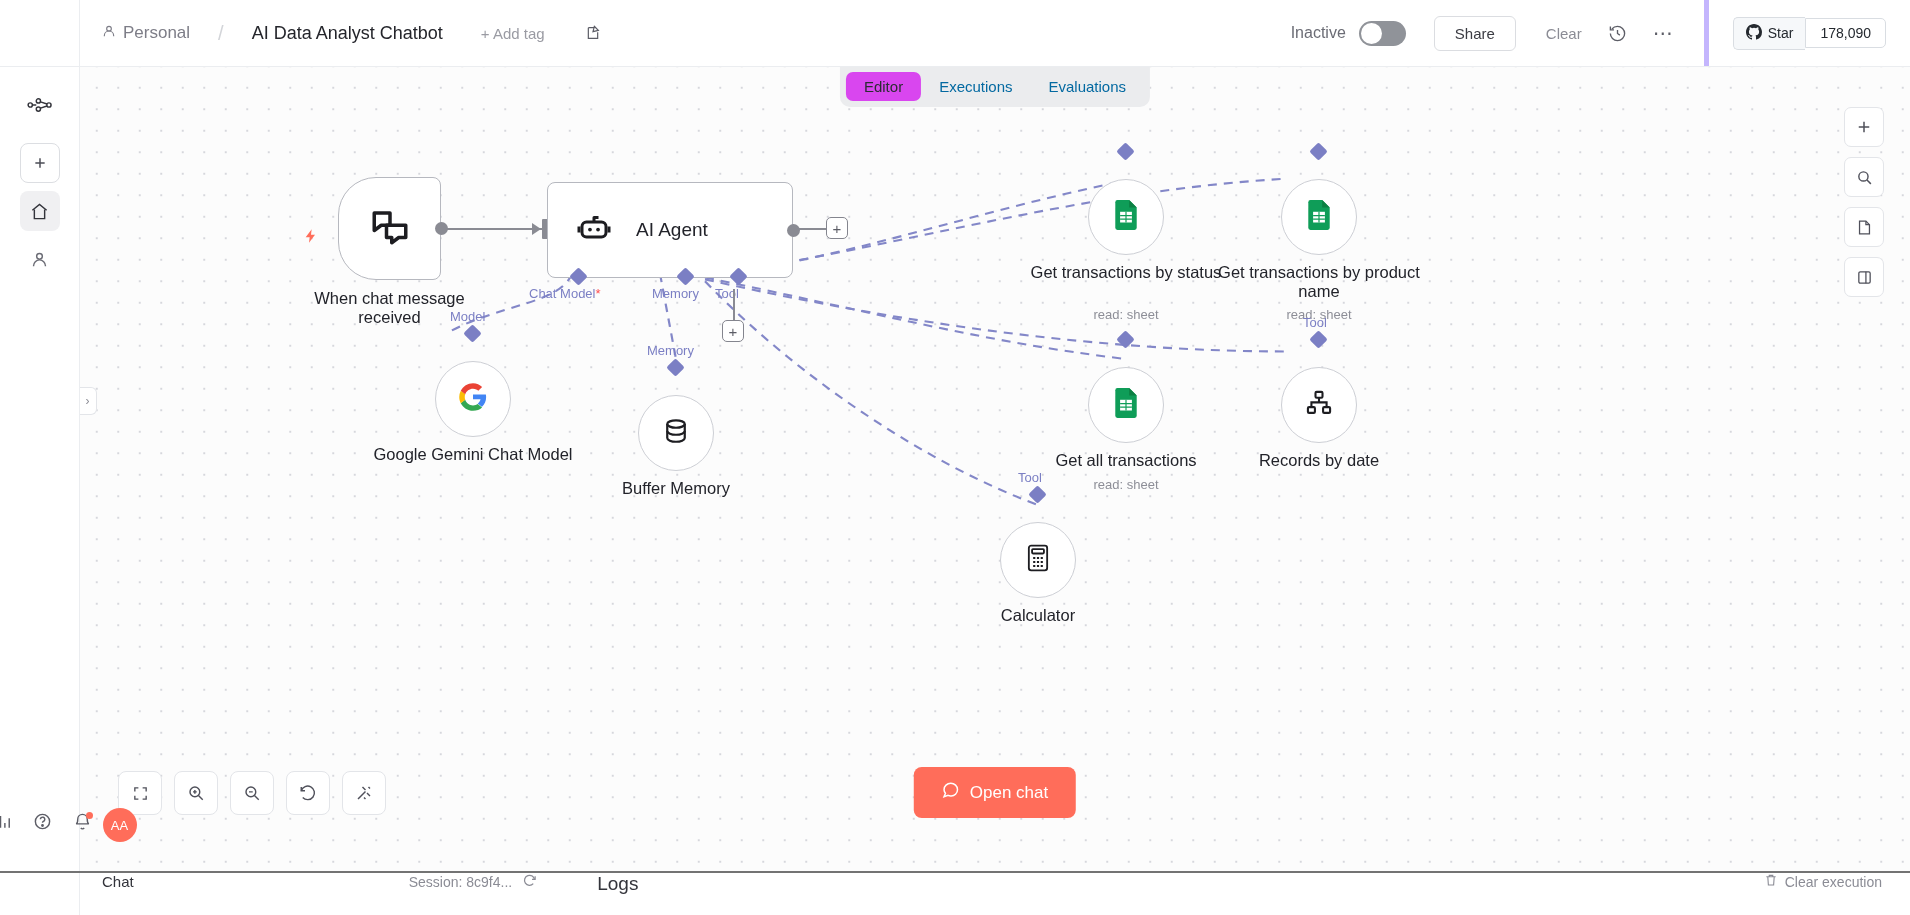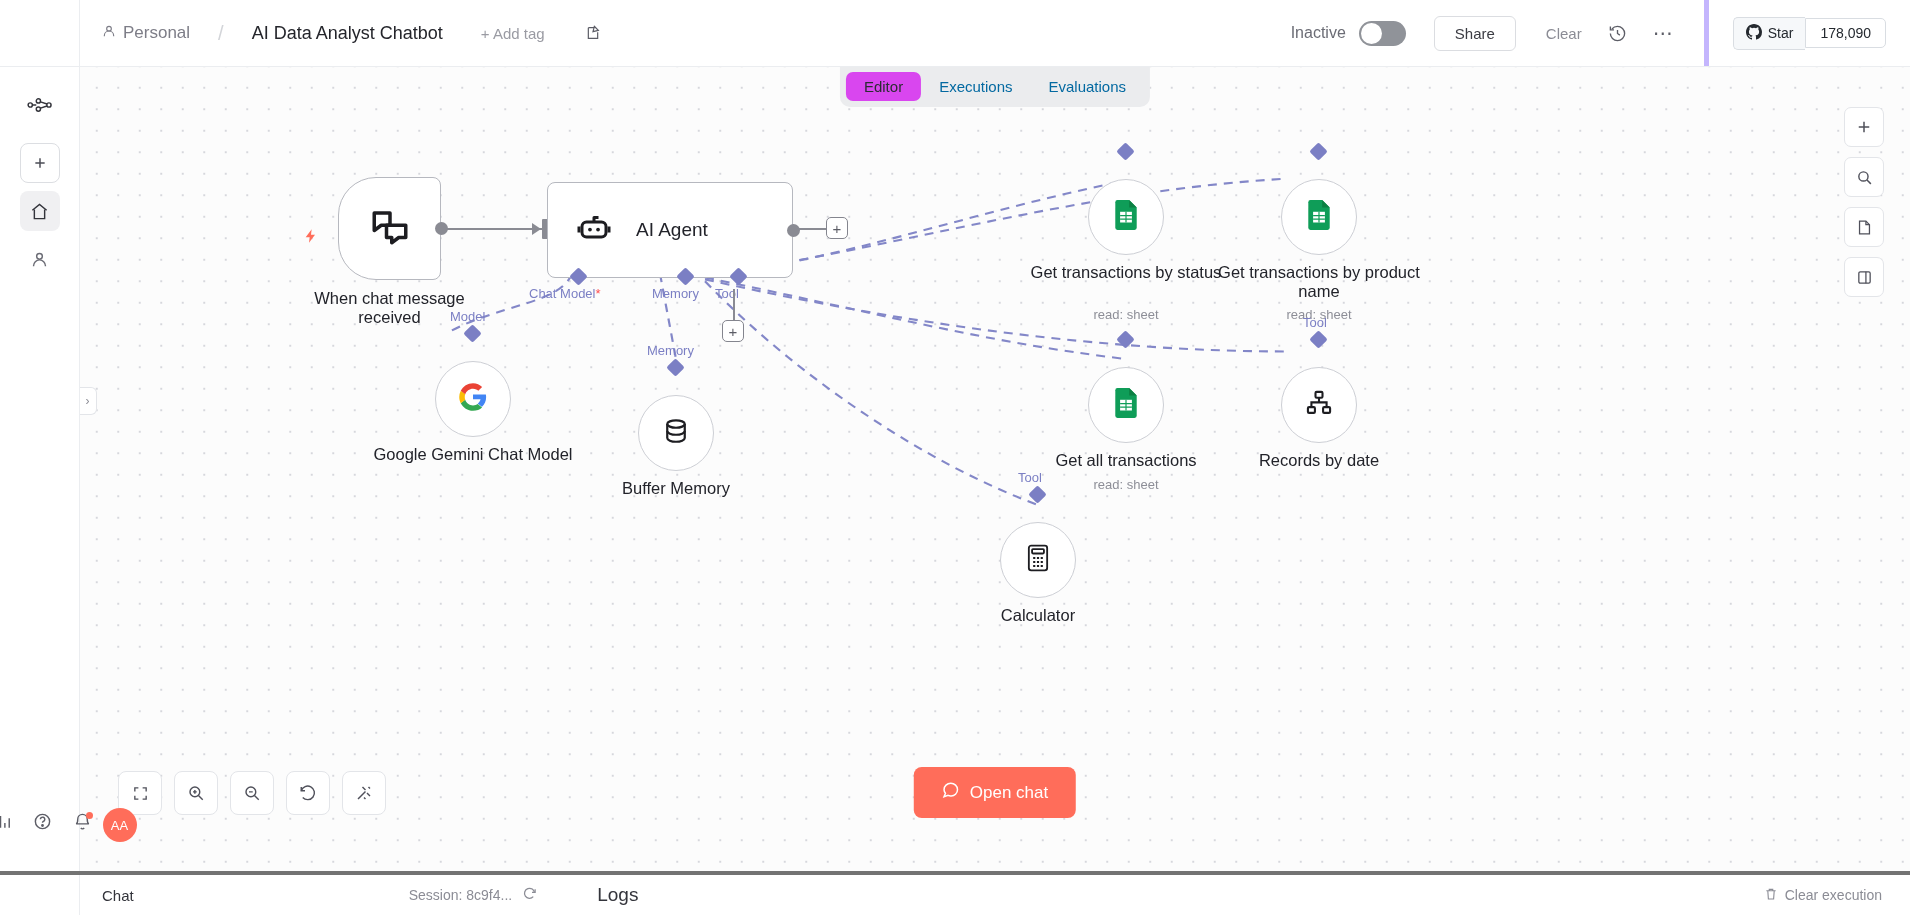--- a/index.html
+++ b/index.html
@@ -172,22 +172,22 @@
     width: 230px; text-align: center; font-size: 16.5px; color: #22232a; line-height: 1.16;
   }
   .cn-sub {
     position: absolute; left: 50%; transform: translateX(-50%);
     width: 230px; text-align: center; font-size: 13px; color: #8d8e97;
   }
   svg.edges { position: absolute; inset: 0; width: 100%; height: 100%; pointer-events: none; }
 
   
   .footer {
-    height: 44px; flex: 0 0 44px; display: flex; align-items: center;
-    border-top: 4px solid #737373; background: #fff; position: relative; z-index: 35;
+    height: 44px; flex: 0 0 44px; display: flex; align-items: flex-start;
+    border-top: 2px solid #737373; background: #fff; position: relative; z-index: 35;
   }
   .ft-pad { width: 80px; flex: 0 0 80px; height: 100%; border-right: 1px solid #ebedf0; }
   .ft-chat { font-size: 15px; color: #33343b; padding-left: 22px; }
   .ft-session { margin-left: 275px; font-size: 14px; color: #8b8c95; display: flex; align-items: center; gap: 10px; }
   .ft-logs { margin-left: 60px; font-size: 19px; color: #33343b; }
   .ft-clear { margin-left: auto; margin-right: 28px; font-size: 14px; color: #8b8c95; display: flex; align-items: center; gap: 7px; cursor: pointer; }
 </style>
 </head>
 <body>
 

